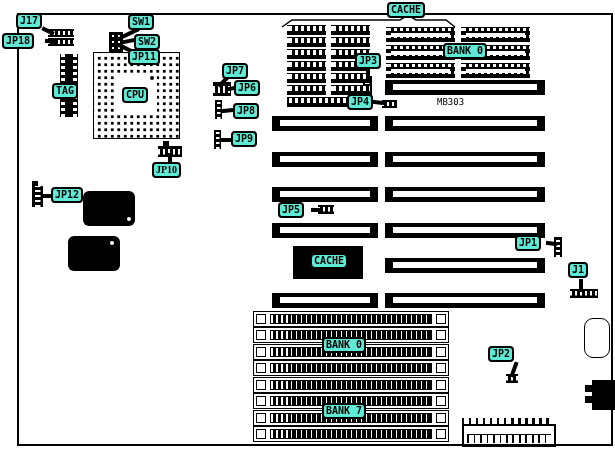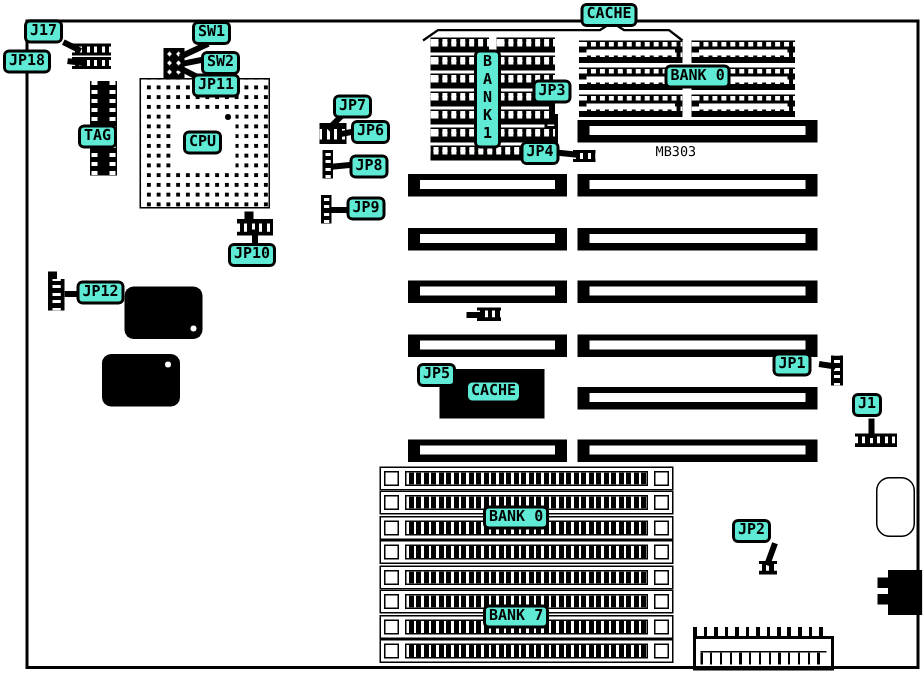--- a/index.html
+++ b/index.html
@@ -240,26 +240,25 @@
   <div class="lbl" style="left:128px;top:49px;">JP11</div>
   <div class="lbl" style="left:387px;top:2px;">CACHE</div>
   <div class="lbl" style="left:52px;top:83px;">TAG</div>
   <div class="lbl" style="left:122px;top:87px;">CPU</div>
   <div class="lbl" style="left:222px;top:63px;">JP7</div>
   <div class="lbl" style="left:234px;top:80px;">JP6</div>
   <div class="lbl" style="left:233px;top:103px;">JP8</div>
   <div class="lbl" style="left:231px;top:131px;">JP9</div>
   <div class="lbl" style="left:355px;top:53px;">JP3</div>
   <div class="lbl" style="left:347px;top:94px;">JP4</div>
-  <div class="lbl" style="left:152px;top:162px;">JP10</div>
+  <div class="lbl" style="left:152px;top:162px;font-family:Liberation Serif, serif;">JP10</div>
   <div class="lbl" style="left:51px;top:187px;">JP12</div>
-  <div class="lbl" style="left:278px;top:202px;margin-top:40px;">JP5</div>
+  <div class="lbl" style="left:278px;top:202px;">JP5</div>
   <div class="lbl" style="left:515px;top:235px;">JP1</div>
   <div class="lbl" style="left:568px;top:262px;">J1</div>
   <div class="lbl" style="left:488px;top:346px;">JP2</div>
   <div class="lbl" style="left:443px;top:43px;">BANK 0</div>
-  <div class="lbl lblv" style="left:316px;top:33px;">BANK1</div>
   <div class="lbl" style="left:311px;top:254px;border-width:1.5px;">CACHE</div>
   <div class="lbl" style="left:322px;top:337px;">BANK 0</div>
   <div class="lbl" style="left:322px;top:403px;">BANK 7</div>
   <div class="plain" style="left:437px;top:97px;">MB303</div>
 
 </div>
 
 </body></html>

